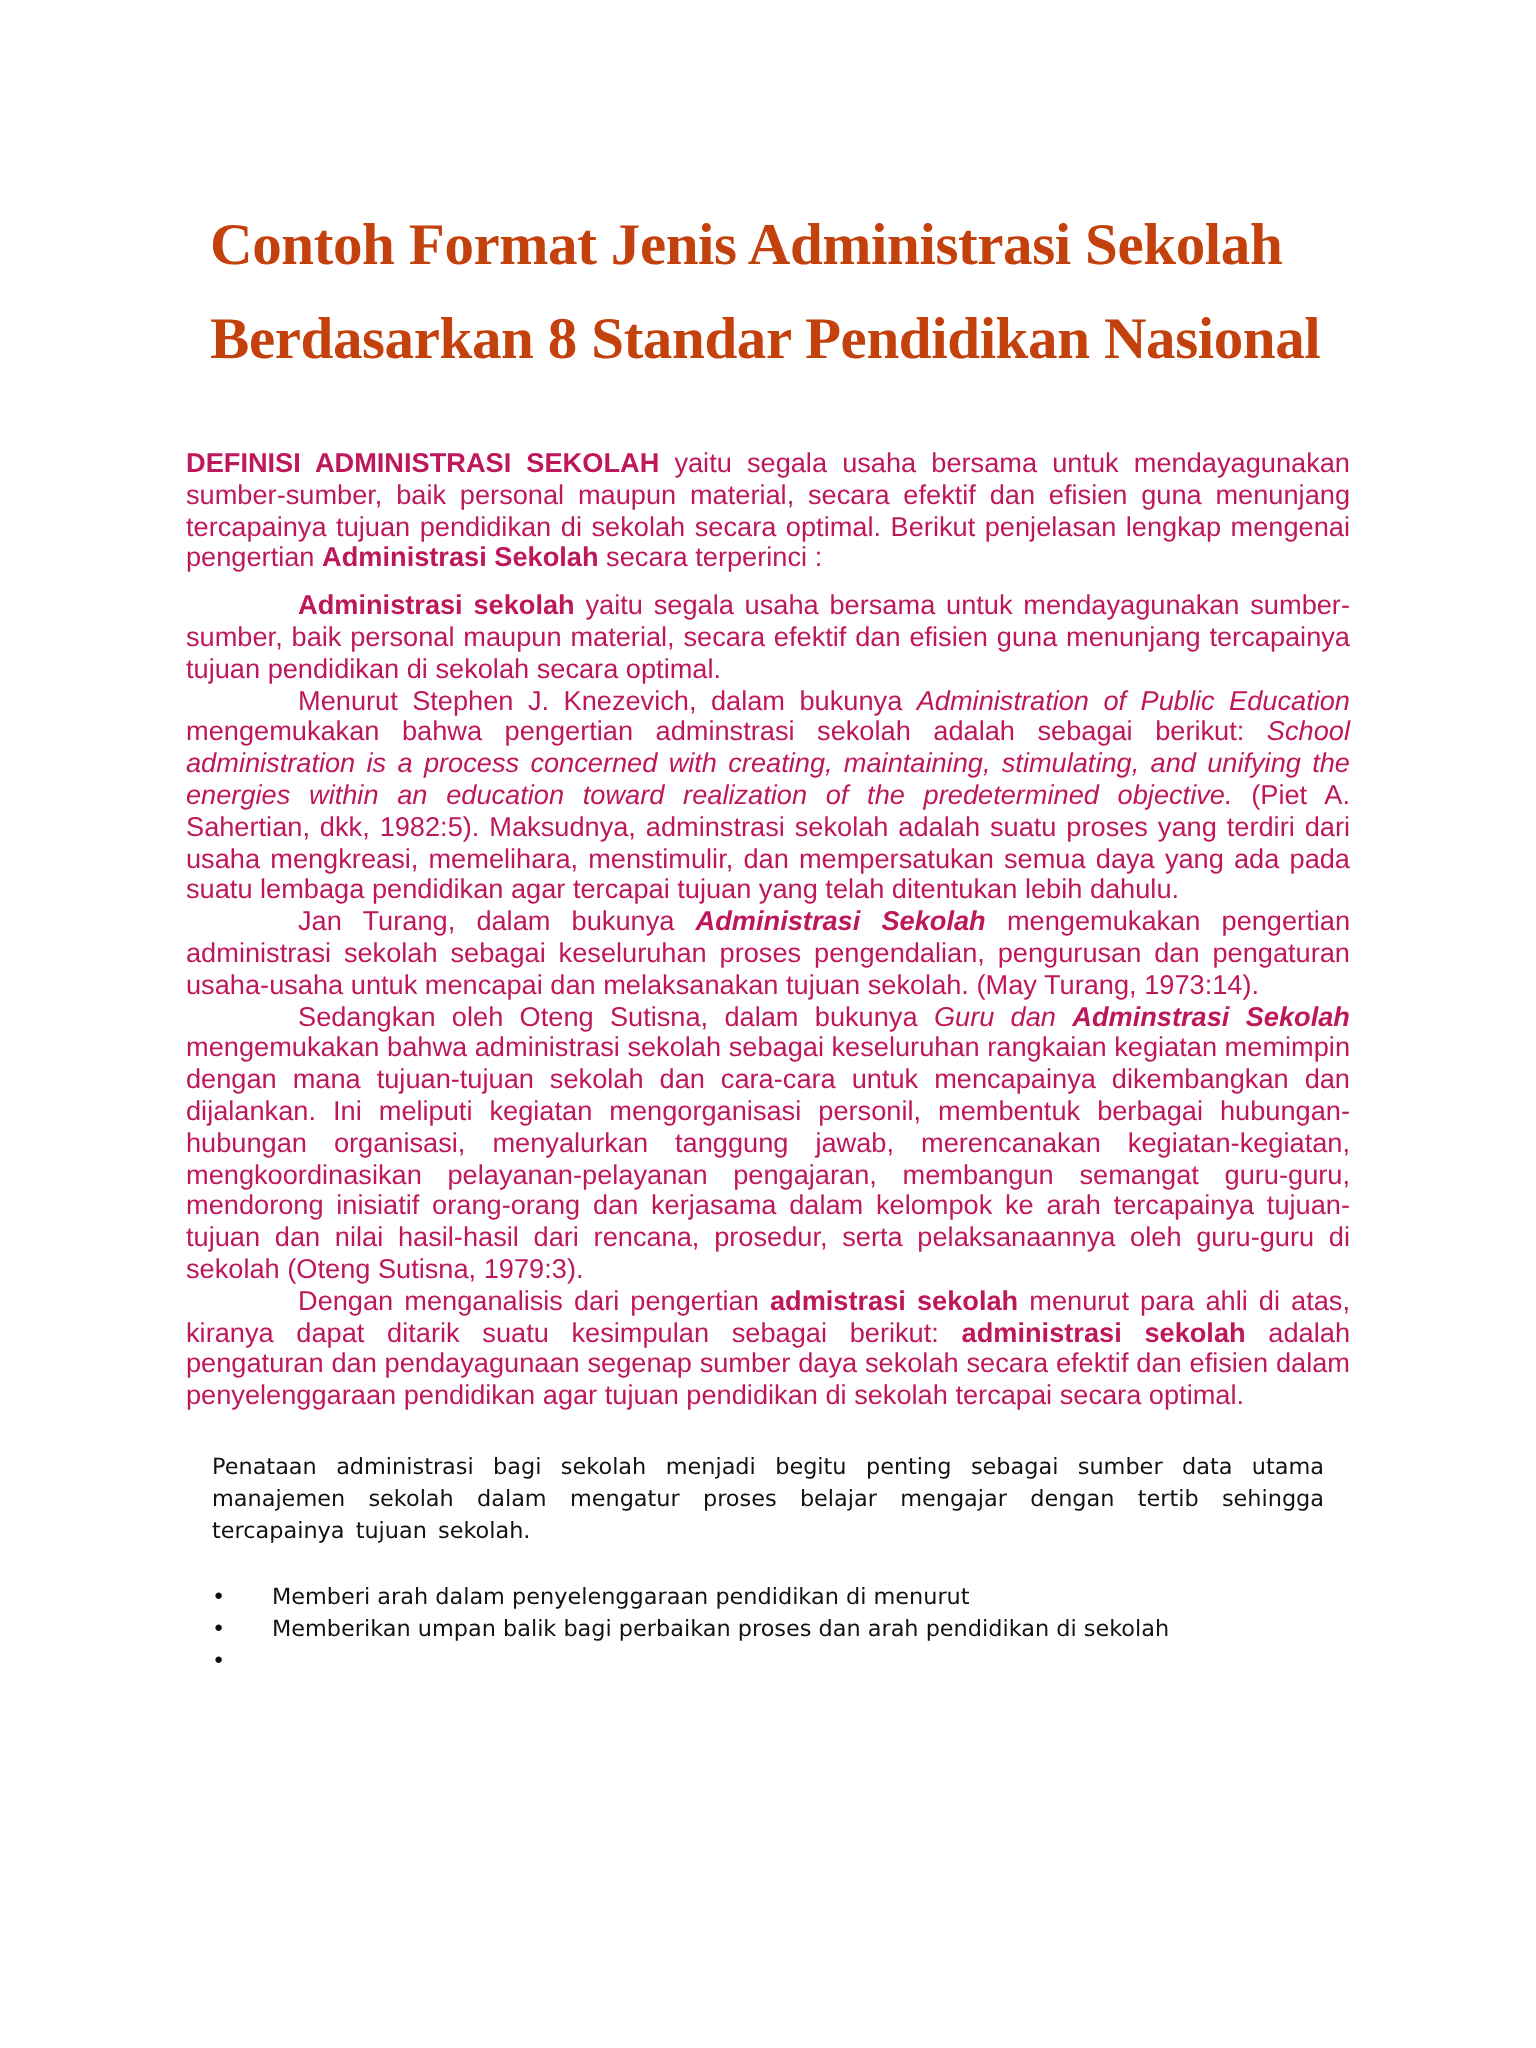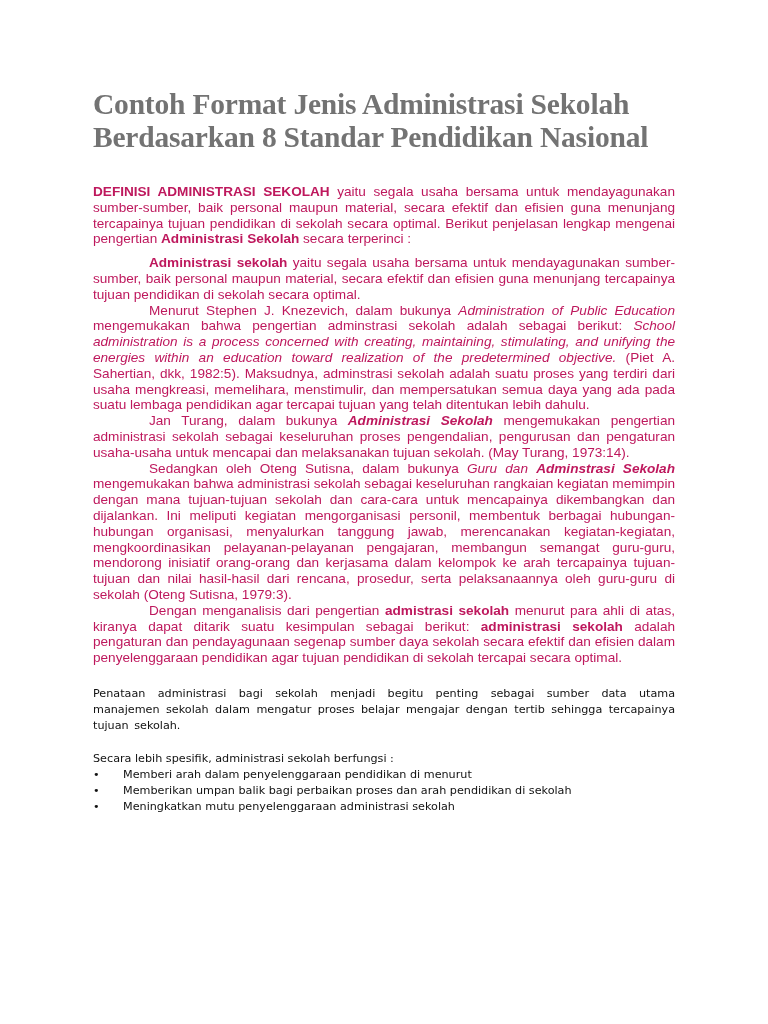--- a/index.html
+++ b/index.html
@@ -17,23 +17,23 @@
     .page {
       position: absolute;
       left: 93px;
       top: 88px;
       width: 582px;
     }
     .title {
       font-family: "Liberation Serif", "DejaVu Serif", serif;
       font-weight: bold;
       font-size: 29.5px;
-      line-height: 33px;
-      margin: 0;
-      color: #737373;
+      line-height: 47px;
+      margin: 12px;
+      color: #c2410c;
       letter-spacing: -0.2px;
     }
     .serif {
       font-family: Liberation Sans, sans-serif;
       font-size: 13.6px;
       line-height: 15.8px;
       text-align: justify;
       margin: 0;
       color: #be185d;
     }
@@ -45,21 +45,21 @@
     }
     .p {
       margin: 0;
       text-indent: 56px;
     }
     .sans {
       font-family: "DejaVu Sans", "Liberation Sans", sans-serif;
       font-size: 11.2px;
       line-height: 16.2px;
       color: #111;
-      margin: 0;
+      margin: 13px;
     }
     .sans-para {
       margin-top: 20px;
       text-align: justify;
       word-spacing: 2px;
     }
     .sans-list-intro {
       margin-top: 16px;
     }
     ul.bullets {
@@ -96,21 +96,20 @@
     <p class="p"><span>Jan Turang, dalam bukunya </span><b><i>Administrasi Sekolah</i></b><span> mengemukakan pengertian administrasi sekolah sebagai keseluruhan proses pengendalian, pengurusan dan pengaturan usaha-usaha untuk mencapai dan melaksanakan tujuan sekolah. (May Turang, 1973:14).</span></p>
 
     <p class="p"><span>Sedangkan oleh Oteng Sutisna, dalam bukunya </span><i>Guru dan </i><b><i>Adminstrasi Sekolah</i></b><span> mengemukakan bahwa administrasi sekolah sebagai keseluruhan rangkaian kegiatan memimpin dengan mana tujuan-tujuan sekolah dan cara-cara untuk mencapainya dikembangkan dan dijalankan. Ini meliputi kegiatan mengorganisasi personil, membentuk berbagai hubungan-hubungan organisasi, menyalurkan tanggung jawab, merencanakan kegiatan-kegiatan, mengkoordinasikan pelayanan-pelayanan pengajaran, membangun semangat guru-guru, mendorong inisiatif orang-orang dan kerjasama dalam kelompok ke arah tercapainya tujuan-tujuan dan nilai hasil-hasil dari rencana, prosedur, serta pelaksanaannya oleh guru-guru di sekolah (Oteng Sutisna, 1979:3).</span></p>
 
     <p class="p"><span>Dengan menganalisis dari pengertian </span><b>admistrasi sekolah</b><span> menurut para ahli di atas, kiranya dapat ditarik suatu kesimpulan sebagai berikut: </span><b>administrasi sekolah</b><span> adalah pengaturan dan pendayagunaan segenap sumber daya sekolah secara efektif dan efisien dalam penyelenggaraan pendidikan agar tujuan pendidikan di sekolah tercapai secara optimal.</span></p>
   </div>
 
   <p class="sans sans-para">Penataan administrasi bagi sekolah menjadi begitu penting sebagai sumber data utama manajemen sekolah dalam mengatur proses belajar mengajar dengan tertib sehingga tercapainya tujuan sekolah.</p>
 
   <div class="sans sans-list-intro">
-    <p class="sans">Secara lebih spesifik, administrasi sekolah berfungsi :</p>
     <ul class="bullets">
       <li><span class="dot">•</span><span>Memberi arah dalam penyelenggaraan pendidikan di menurut</span></li>
       <li><span class="dot">•</span><span>Memberikan umpan balik bagi perbaikan proses dan arah pendidikan di sekolah</span></li>
-      <li><span class="dot">•</span><span>Meningkatkan mutu penyelenggaraan administrasi sekolah</span></li>
+      <li><span class="dot">•</span></li>
     </ul>
   </div>
 
 </div>
 
 </body></html>

